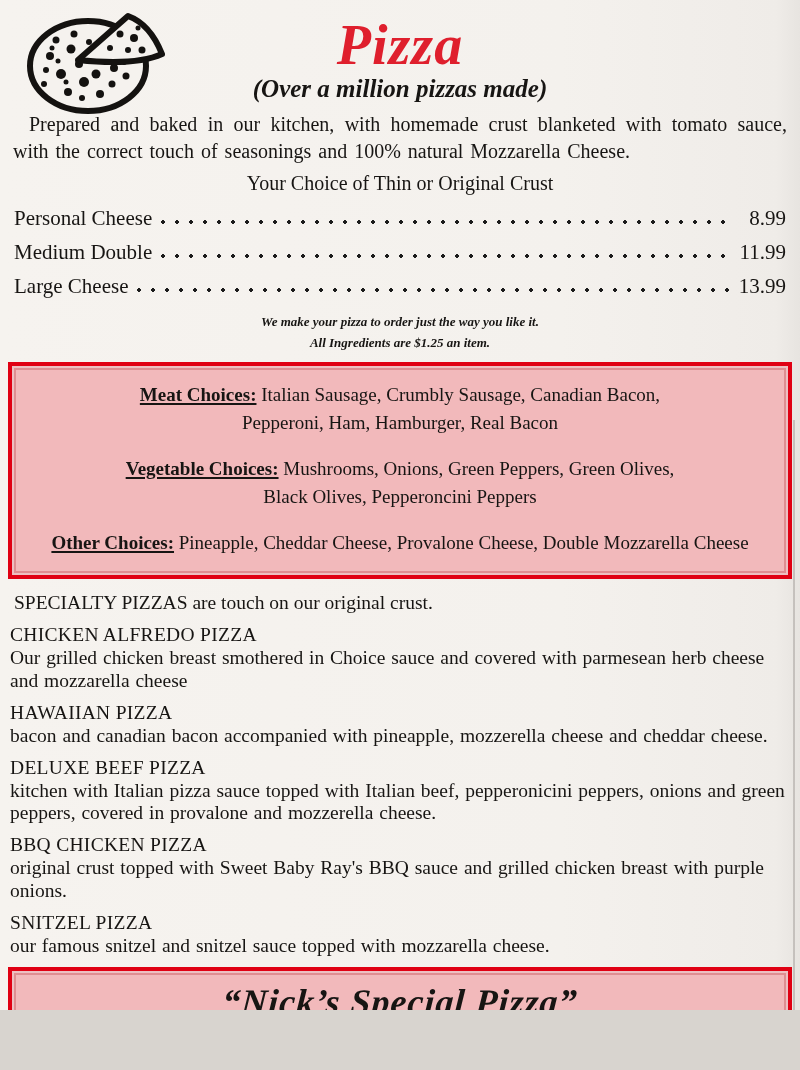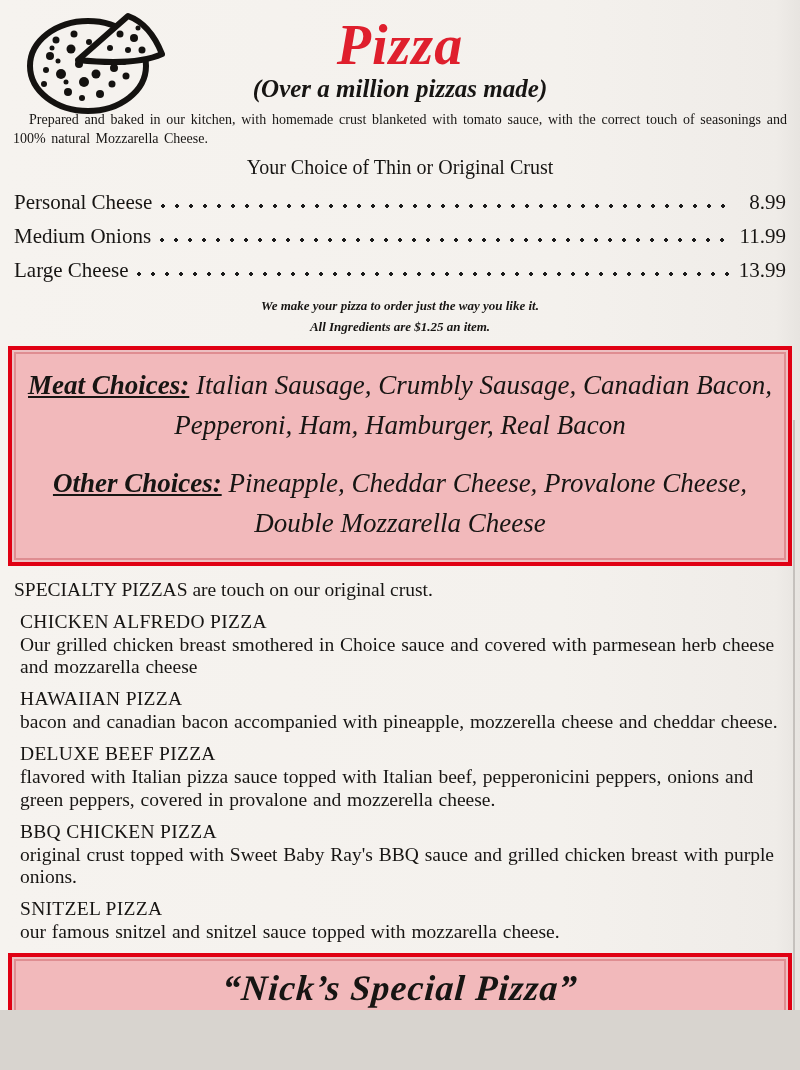--- a/index.html
+++ b/index.html
@@ -11,41 +11,41 @@
     background-image:linear-gradient(90deg, #f6f3ef 0%, #f4f1ed 70%, #efece8 97%, #e7e4e0 100%);
     font-family:"Liberation Serif","DejaVu Serif",serif;
     color:#171513;
     overflow:hidden;
   }
   .scan-edge{position:absolute;right:5px;top:420px;bottom:0;width:2px;background:rgba(90,85,80,.25);}
   
   .pizza-art{position:absolute;left:16px;top:4px;width:160px;height:112px;}
   .title{margin:16px 0 0;text-align:center;font-size:56px;line-height:1.05;font-style:italic;font-weight:bold;color:#df1f2d;letter-spacing:1px;}
   .subtitle{margin-top:0px;text-align:center;font-size:25px;font-weight:bold;font-style:italic;}
-  .intro{margin:8px 13px 0;font-size:14px;line-height:1.35;text-align:justify;text-indent:16px;word-spacing:2px;}
+  .intro{margin:8px 13px 0;font-size:20px;line-height:1.35;text-align:justify;text-indent:16px;word-spacing:2px;}
   .crust{margin-top:7px;text-align:center;font-size:20px;}
   
   .prices{margin:7px 14px 0;}
   .price-row{display:flex;align-items:flex-end;font-size:21px;padding:4.5px 0;}
   .leader{flex:1;height:8px;margin:0 8px 4px;
     background-image:radial-gradient(circle at 3px 3px,#1b1b1b 1.7px,rgba(0,0,0,0) 2.1px);
     background-size:14px 8px;background-repeat:repeat-x;background-position:left bottom;}
   .price-val{min-width:48px;text-align:right;}
   
   .notes{margin-top:7px;text-align:center;font-size:13px;font-style:italic;font-weight:bold;line-height:1.62;}
   
   .red-box{margin:9px 8px 0;border:4px solid #e00013;background:#f2b9bb;
     box-shadow:inset 0 0 0 2px rgba(255,255,255,.45), inset 0 0 0 4px rgba(190,60,70,.35);}
-  .toppings{padding:15px 13px 13px;text-align:center;font-size:27px;line-height:1.5;font-style:italic;}
+  .toppings{padding:15px 13px 13px;text-align:center;font-size:19px;line-height:1.5;}
   .topping-group{margin-bottom:17px;}
   .topping-group:last-child{margin-bottom:5px;}
   .group-label{font-weight:bold;text-decoration:underline;text-decoration-thickness:2px;text-underline-offset:2px;}
   
   .specialty-heading{margin:13px 14px 0;font-size:19.5px;}
-  .item{margin:10px 20px 0;}
+  .item{margin:10px 10px 0;}
   .item-name{font-size:19.5px;letter-spacing:.3px;}
   .item-desc{font-size:19.5px;line-height:1.14;margin-top:1px;word-spacing:1px;}
   
   .nicks{margin:10px 8px 0;text-align:center;padding:10px 10px 14px;}
   .nicks-title{font-size:36px;font-style:italic;font-weight:bold;letter-spacing:1px;transform:skewX(-4deg);}
 </style>
 </head>
 <body>
 
 <div class="page">
@@ -99,21 +99,21 @@
   <div class="intro">Prepared and baked in our kitchen, with homemade crust blanketed with tomato sauce, with the correct touch of seasonings and 100% natural Mozzarella Cheese.</div>
   <div class="crust">Your Choice of Thin or Original Crust</div>
 
   <div class="prices">
     <div class="price-row">
       <span>Personal Cheese</span>
       <span class="leader"></span>
       <span class="price-val">8.99</span>
     </div>
     <div class="price-row">
-      <span>Medium Onions</span>
+      <span>Medium Double</span>
       <span class="leader"></span>
       <span class="price-val">11.99</span>
     </div>
     <div class="price-row">
       <span>Large Cheese</span>
       <span class="leader"></span>
       <span class="price-val">13.99</span>
     </div>
   </div>
 
@@ -121,37 +121,41 @@
     <div>We make your pizza to order just the way you like it.</div>
     <div>All Ingredients are $1.25 an item.</div>
   </div>
 
   <div class="red-box toppings">
     <div class="topping-group">
       <div><span class="group-label">Meat Choices:</span> <span>Italian Sausage, Crumbly Sausage, Canadian Bacon,</span></div>
       <div>Pepperoni, Ham, Hamburger, Real Bacon</div>
     </div>
     <div class="topping-group">
+      <div><span class="group-label">Vegetable Choices:</span> <span>Mushrooms, Onions, Green Peppers, Green Olives,</span></div>
+      <div>Black Olives, Pepperoncini Peppers</div>
+    </div>
+    <div class="topping-group">
       <div><span class="group-label">Other Choices:</span> <span>Pineapple, Cheddar Cheese, Provalone Cheese, Double Mozzarella Cheese</span></div>
     </div>
   </div>
 
   <div class="specialty-heading">SPECIALTY PIZZAS are touch on our original crust.</div>
 
   <div class="item">
     <div class="item-name">CHICKEN ALFREDO PIZZA</div>
     <div class="item-desc">Our grilled chicken breast smothered in Choice sauce and covered with parmesean herb cheese and mozzarella cheese</div>
   </div>
   <div class="item">
     <div class="item-name">HAWAIIAN PIZZA</div>
     <div class="item-desc">bacon and canadian bacon accompanied with pineapple, mozzerella cheese and cheddar cheese.</div>
   </div>
   <div class="item">
     <div class="item-name">DELUXE BEEF PIZZA</div>
-    <div class="item-desc">flavored with Italian pizza sauce topped with Italian beef, pepperonicini peppers, onions and green peppers, covered in provalone and mozzerella cheese.</div>
+    <div class="item-desc">kitchen with Italian pizza sauce topped with Italian beef, pepperonicini peppers, onions and green peppers, covered in provalone and mozzerella cheese.</div>
   </div>
   <div class="item">
     <div class="item-name">BBQ CHICKEN PIZZA</div>
     <div class="item-desc">original crust topped with Sweet Baby Ray's BBQ sauce and grilled chicken breast with purple onions.</div>
   </div>
   <div class="item">
     <div class="item-name">SNITZEL PIZZA</div>
     <div class="item-desc">our famous snitzel and snitzel sauce topped with mozzarella cheese.</div>
   </div>
 

